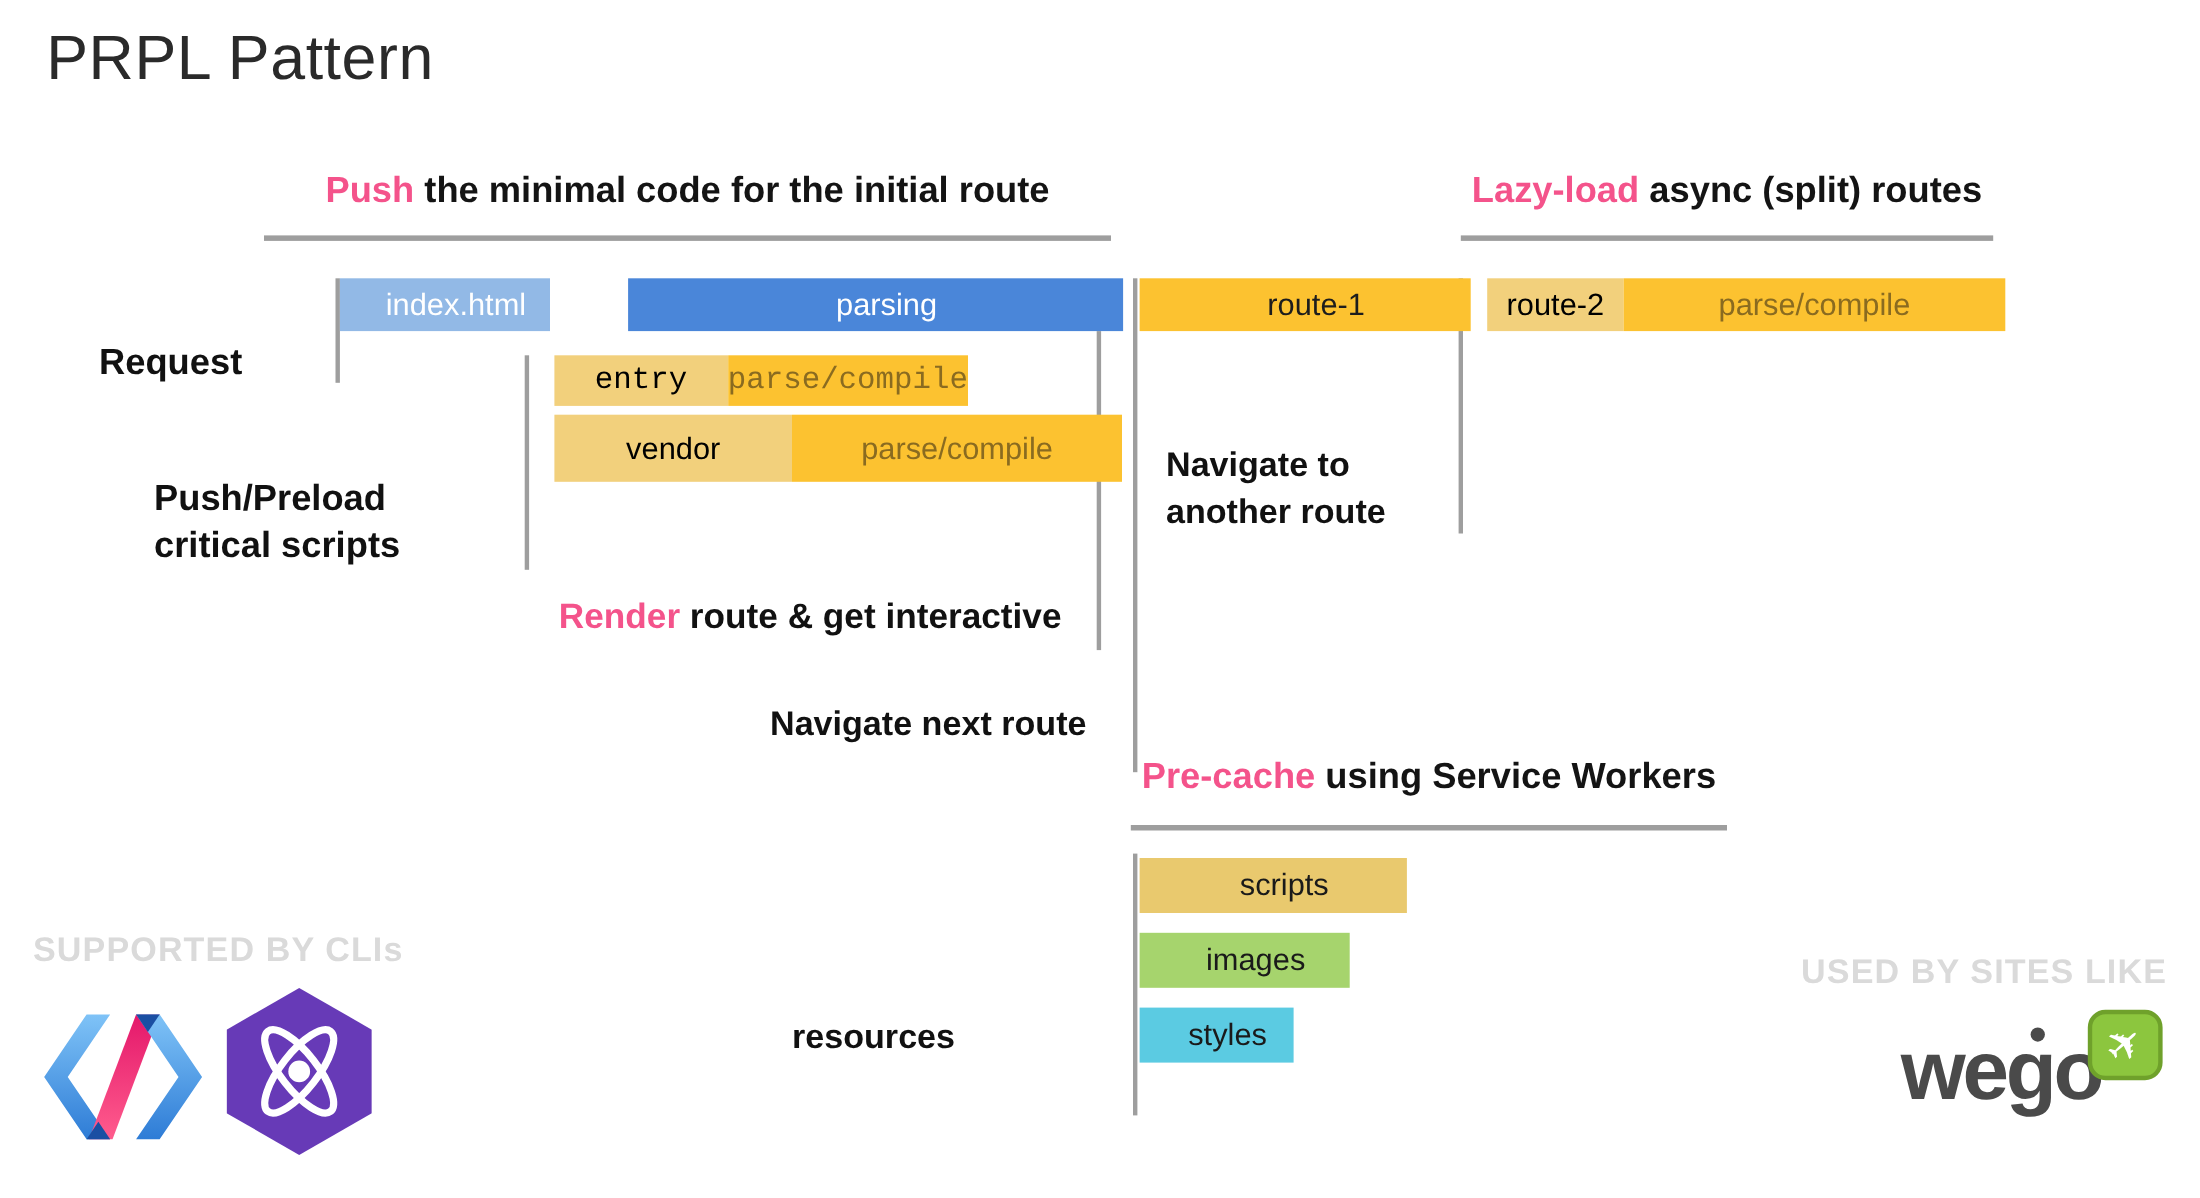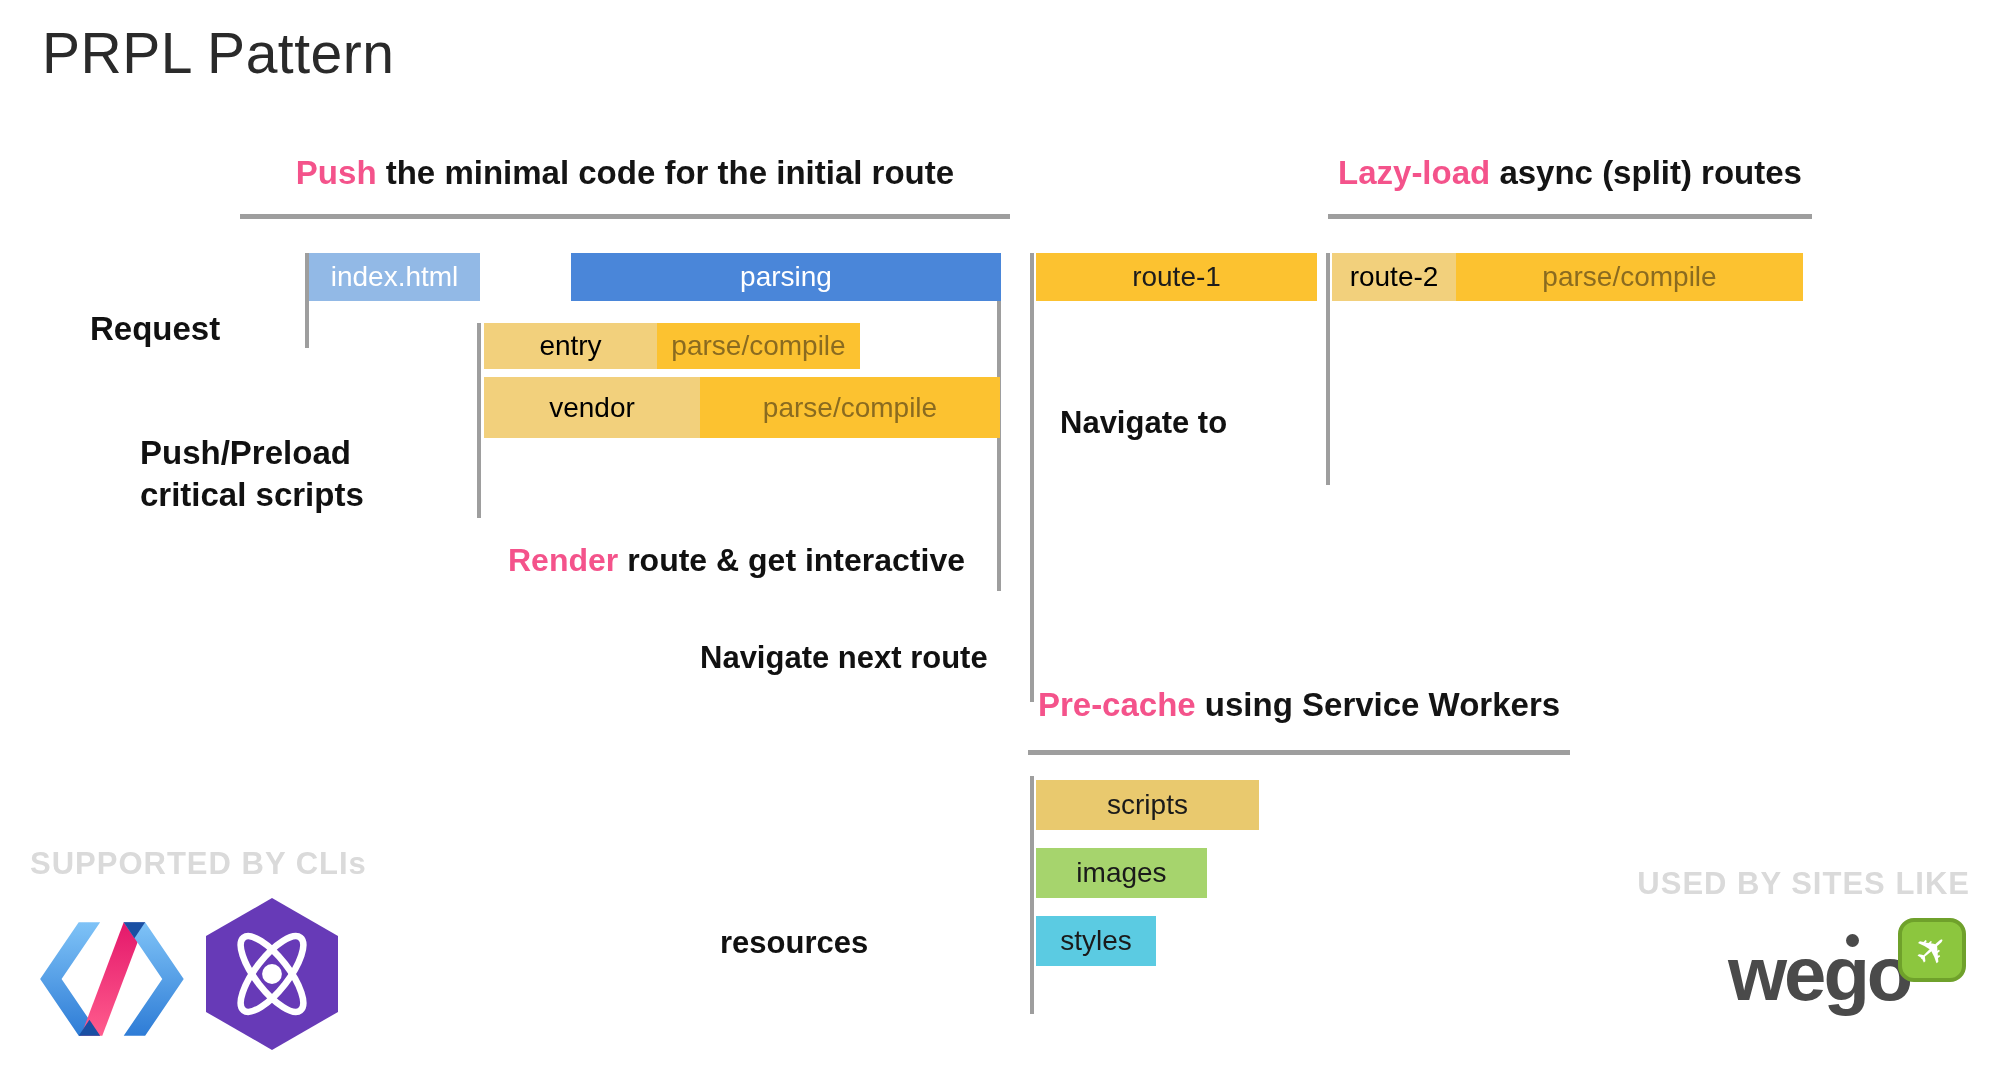--- a/index.html
+++ b/index.html
@@ -27,32 +27,32 @@
   .r-pre {left:1028px;top:750px;width:542px;}
   
   .vline{position:absolute;width:4px;background:var(--line-gray);}
   .v-request {left:305px;top:253px;height:95px;}
   .v-push    {left:477px;top:323px;height:195px;}
   .v-render  {left:997px;top:301px;height:290px;}
   .v-navnext {left:1030px;top:253px;height:449px;}
   .v-route2  {left:1326px;top:253px;height:232px;}
   .v-precache{left:1030px;top:776px;height:238px;}
   
-  .bar{position:absolute;display:flex;font-size:28px;}
+  .bar{position:absolute;display:flex;font-size:28px;padding-left:20px;}
   .bar .seg{display:flex;align-items:center;justify-content:center;height:100%;color:#000000;}
   .bar .seg.gold{background:var(--gold-light);}
   .bar .seg.amber{background:var(--amber);color:var(--parse-text);}
   .solid{align-items:center;justify-content:center;}
   .b-index  {left:309px;top:253px;width:171px;height:48px;background:var(--blue-light);color:#fff;}
   .b-parsing{left:571px;top:253px;width:430px;height:48px;background:var(--blue);color:#fff;}
   .b-route1 {left:1036px;top:253px;width:281px;height:48px;background:var(--amber);color:#1d1d1d;}
   .b-route2 {left:1332px;top:253px;width:471px;height:48px;}
   .b-route2 .a{width:124px;}
   .b-route2 .b{flex:1;}
-  .b-entry  {left:484px;top:323px;width:376px;height:46px;}
+  .b-entry  {left:484px;top:323px;width:376px;height:46px;font-family:Liberation Mono, monospace;}
   .b-entry .a{width:173px;}
   .b-entry .b{flex:1;}
   .b-vendor {left:484px;top:377px;width:516px;height:61px;}
   .b-vendor .a{width:216px;}
   .b-vendor .b{flex:1;}
   .b-scripts{left:1036px;top:780px;width:223px;height:50px;background:var(--khaki);}
   .b-images {left:1036px;top:848px;width:171px;height:50px;background:var(--green);}
   .b-styles {left:1036px;top:916px;width:120px;height:50px;background:var(--cyan);}
   
   .lbl{position:absolute;font-weight:bold;color:#111;text-align:left;}
@@ -138,20 +138,21 @@
     <div>Push/Preload</div>
     <div>critical scripts</div>
   </div>
 
   <div class="lbl l-render"><span class="hl">Render</span><span> route &amp; get interactive</span></div>
 
   <div class="lbl l-navnext">Navigate next route</div>
 
   <div class="lbl l-navanother">
     <div>Navigate to</div>
+    <div>another route</div>
   </div>
 
   <div class="lbl l-cache">
     <div>resources</div>
   </div>
 
   <div class="watermark w-supported">SUPPORTED BY CLIs</div>
   <div class="watermark w-used">USED BY SITES LIKE</div>
 
   <div class="logo lg-polymer">

